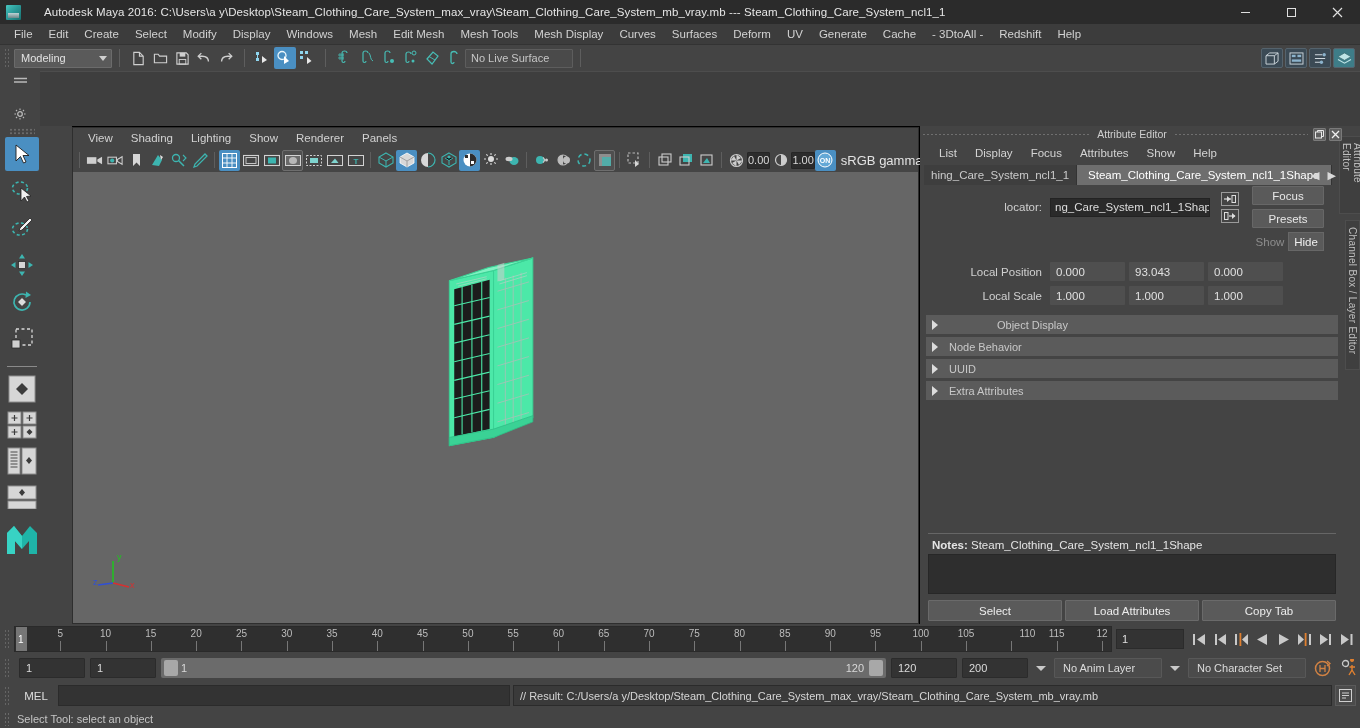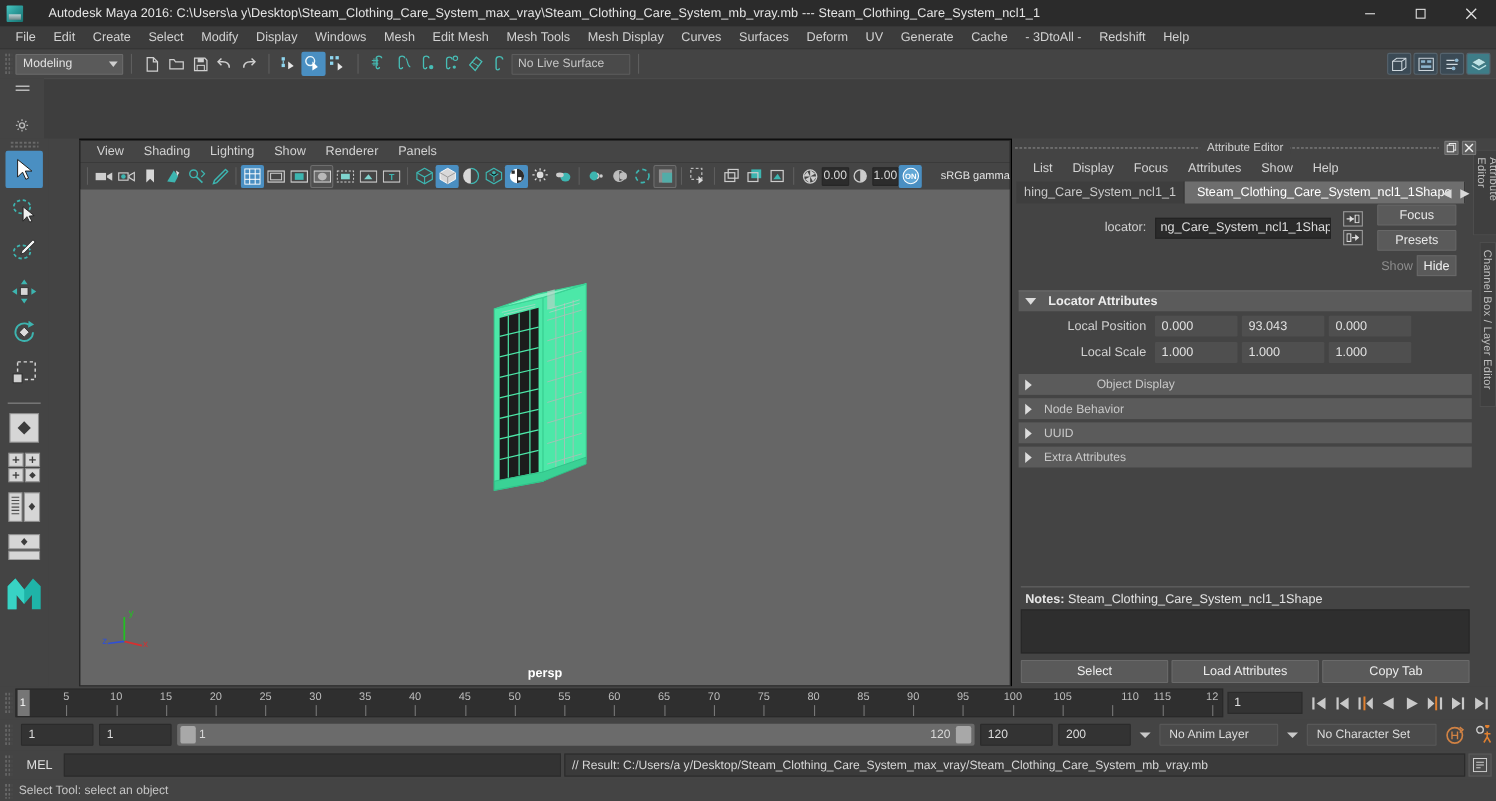--- a/index.html
+++ b/index.html
@@ -104,21 +104,21 @@
   .vp-menu { padding: 0 9px; font-size: 11.5px; color: #d2d2d2; line-height: 20px;}
   .vp-toolbar { height: 24px; background: #454545; display: flex; align-items: center; padding-left: 2px;
      flex: 0 0 24px; gap: 0px; }
   .vb { width: 21px; height: 21px; display:flex;align-items:center;justify-content:center;
      color:#cdcdcd; border-radius:2px; flex:0 0 21px;}
   .vb.on { background:#4a8fc2; }
   .vb.framed { border: 1px solid #6e6e6e; background:#4f4f4f; }
   .vsep { width:1px;height:16px;background:#5e5e5e;margin:0 4px; flex:0 0 1px;}
   .numfield { width: 46px; height: 17px; background: #2c2c2c; border:1px solid #262626; color:#d8d8d8;
      font-size:11px; display:flex;align-items:center; justify-content:center; border-radius:1px;}
-  .gamma-lbl { font-size:10px; color:#e3e3e3; padding-left:17px; white-space:nowrap;}
+  .gamma-lbl { font-size:13px; color:#e3e3e3; padding-left:5px; white-space:nowrap;}
   .vp-canvas { flex: 1; background: #666666; position: relative; overflow: hidden; }
   .persp-label { position: absolute; bottom: 5px; left: 0; right: 0; text-align: center;
      font-size: 11.5px; color: #ffffff; font-weight: bold; }
   .axis-gizmo { position: absolute; left: 18px; bottom: 22px; width: 52px; height: 52px; }
 
   
   .ae-wrap { width: 440px; flex: 0 0 440px; display: flex; background: #444; }
   .ae { flex: 1; display: flex; flex-direction: column; min-width: 0; }
   .ae-title { height: 16px; display: flex; align-items: center; justify-content: center;
      position: relative; flex:0 0 16px; }
@@ -774,21 +774,20 @@
             <svg width="52" height="52" viewBox="0 0 52 52">
               <line x1="22" y1="34" x2="22" y2="12" stroke="#22c022" stroke-width="1.6"></line>
               <text x="26" y="11" font-size="9" fill="#22c022" font-family="'Liberation Sans',sans-serif">y</text>
               <line x1="22" y1="34" x2="38" y2="38" stroke="#d63030" stroke-width="1.6"></line>
               <text x="39" y="39" font-size="9" fill="#d63030" font-family="'Liberation Sans',sans-serif">x</text>
               <line x1="22" y1="34" x2="7" y2="36" stroke="#3050d6" stroke-width="1.6"></line>
               <text x="2" y="36" font-size="9" fill="#3050d6" font-family="'Liberation Sans',sans-serif">z</text>
             </svg>
           </div>
 
-          <div class="persp-label">persp</div>
         </div>
       </div>
     </div>
 
     <div class="ae-wrap">
       <div class="ae">
 
         <div class="ae-title">
           <div class="dots"></div>
           <span class="lbl">Attribute Editor</span>
@@ -852,24 +851,20 @@
                   <svg width="12" height="8" viewBox="0 0 12 8">
                       <rect x="0.5" y="0.5" width="3.5" height="7" fill="none" stroke="#ddd" stroke-width="1"></rect>
                       <path d="M5 4h6" stroke="#ddd" stroke-width="1.2"></path>
                       <path d="M8 1 L11.5 4 L8 7 Z" fill="#ddd"></path>
                     </svg>
                 </div>
               </div>
             </div>
           </div>
 
-          <div class="section-hdr">
-            <span class="tri tri-down"></span>
-            <span class="nm">Locator Attributes</span>
-          </div>
 
           <div class="attr-row">
             <div class="attr-label">Local Position</div>
             <div class="attr-val">0.000</div>
             <div class="attr-val">93.043</div>
             <div class="attr-val">0.000</div>
           </div>
           <div class="attr-row">
             <div class="attr-label">Local Scale</div>
             <div class="attr-val">1.000</div>

